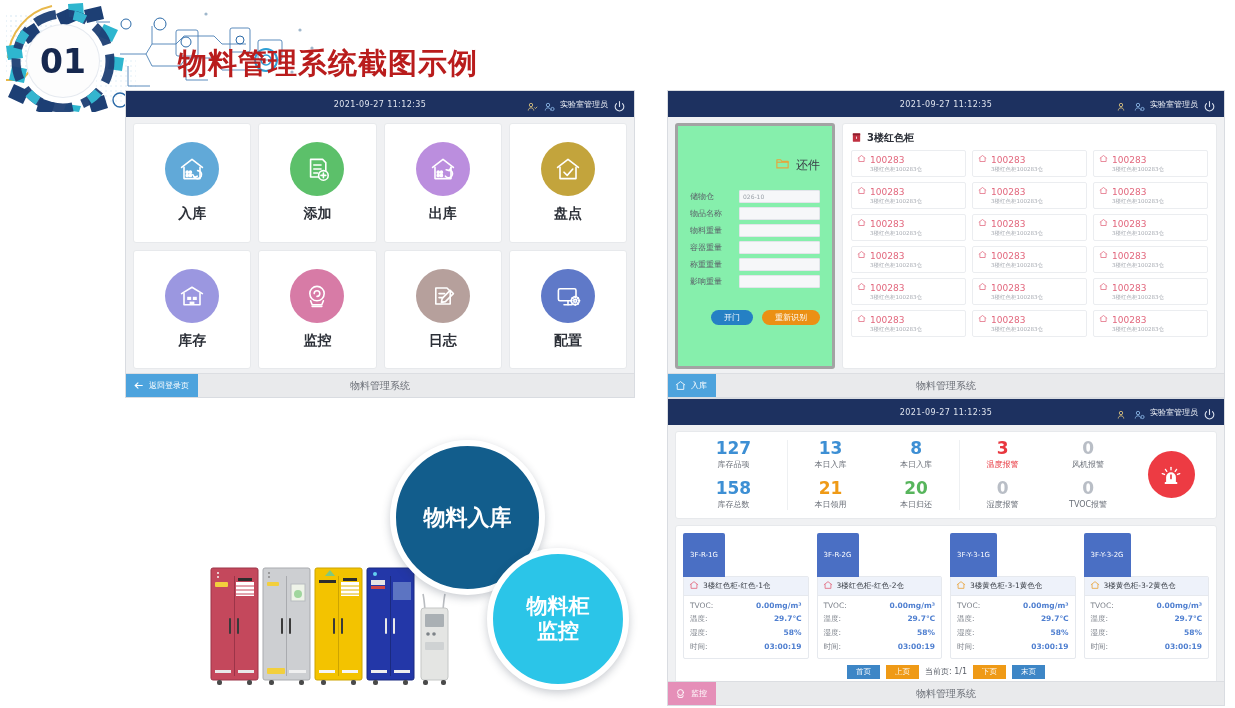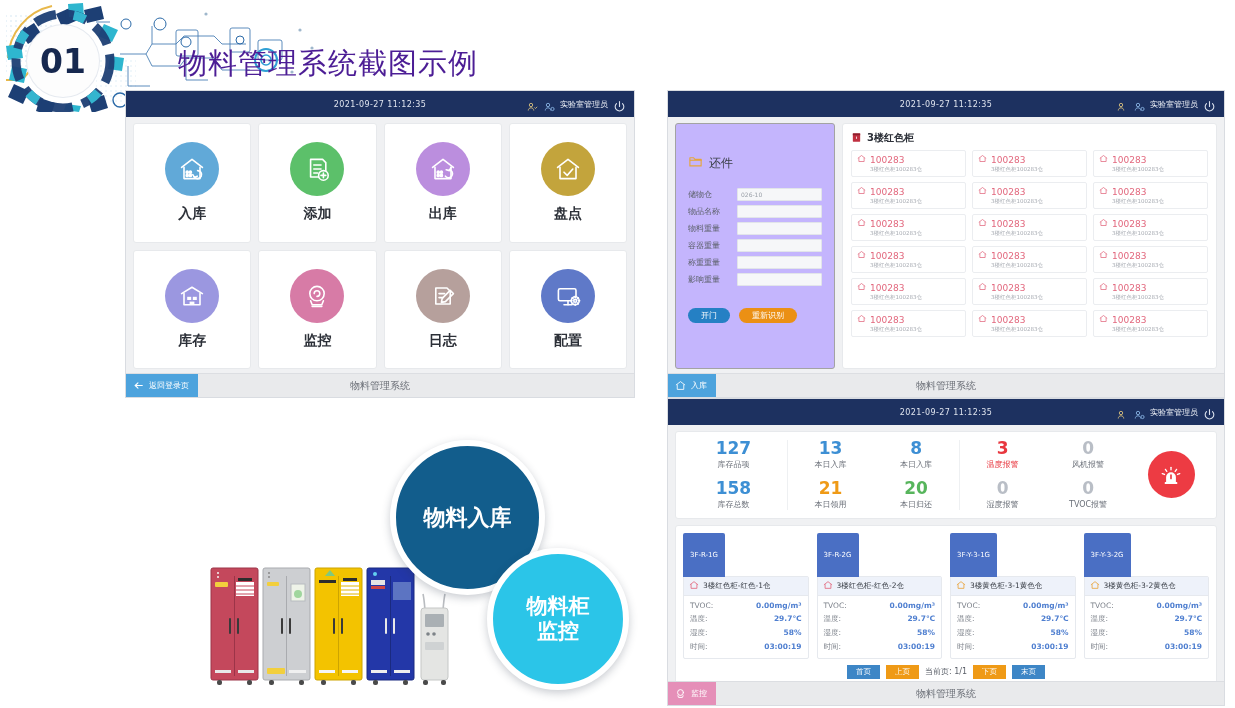--- a/index.html
+++ b/index.html
@@ -8,21 +8,21 @@
     background: #ffffff;
     font-family: "DejaVu Sans", "Liberation Sans", sans-serif;
     overflow: hidden;
   }
   .stage { position: relative; width: 1235px; height: 520px; }
 
   
   .hdr-deco { position: absolute; left: 0; top: 0; width: 340px; height: 112px; overflow: hidden; }
   .hdr-title {
     position: absolute; left: 178px; top: 44px;
-    font-size: 29px; font-weight: normal; color: #4c1d95; letter-spacing: 1px;
+    font-size: 29px; font-weight: bold; color: #b91c1c; letter-spacing: 1px;
     white-space: nowrap;
   }
   .badge-num {
     position: absolute; left: 27px; top: 25px; width: 72px; height: 72px;
     border-radius: 50%; background: #fdfdfd;
     display: flex; align-items: center; justify-content: center;
     font-size: 33px; font-weight: bold; color: #16284f;
     box-shadow: 0 0 0 1px #e6eaf0;
     z-index: 4;
   }
@@ -76,22 +76,22 @@
   .tile .circ {
     width: 54px; height: 54px; border-radius: 50%;
     display: flex; align-items: center; justify-content: center;
   }
   .tile .lab { font-size: 14px; color: #2c3038; font-weight: 600; }
 
   
   #panelIn { left: 667px; top: 90px; width: 558px; height: 308px; }
   .in-wrap { position: absolute; left: 7px; right: 7px; top: 32px; bottom: 28px; display: flex; gap: 7px; }
   .form-card {
-    width: 160px; background: #c4b5fd; border-radius: 3px; border: 1px solid #a3a3a3;
-    padding: 16px 12px; display: flex; flex-direction: column; align-items: flex-start;
+    width: 160px; background: #86efac; border-radius: 3px; border: 3px solid #a3a3a3;
+    padding: 16px 12px; display: flex; flex-direction: column; align-items: flex-end;
   }
   .form-title { display: flex; align-items: center; gap: 6px; font-size: 12px; color: #3a3f47; margin: 14px 0 16px; }
   .form-rows { width: 100%; display: flex; flex-direction: column; gap: 4px; }
   .frow { display: flex; align-items: center; gap: 5px; }
   .frow .flab { width: 44px; font-size: 8px; color: #5a5f68; text-align: left; white-space: nowrap; }
   .frow .finp {
     flex: 1; height: 13px; background: #f6f7f9; border: 1px solid #e2e5ea; border-radius: 1px;
     font-size: 6px; color: #9aa0a8; padding: 0 3px; line-height: 12px; overflow: hidden; white-space: nowrap;
   }
   .form-btns { display: flex; gap: 9px; margin-top: 22px; }

